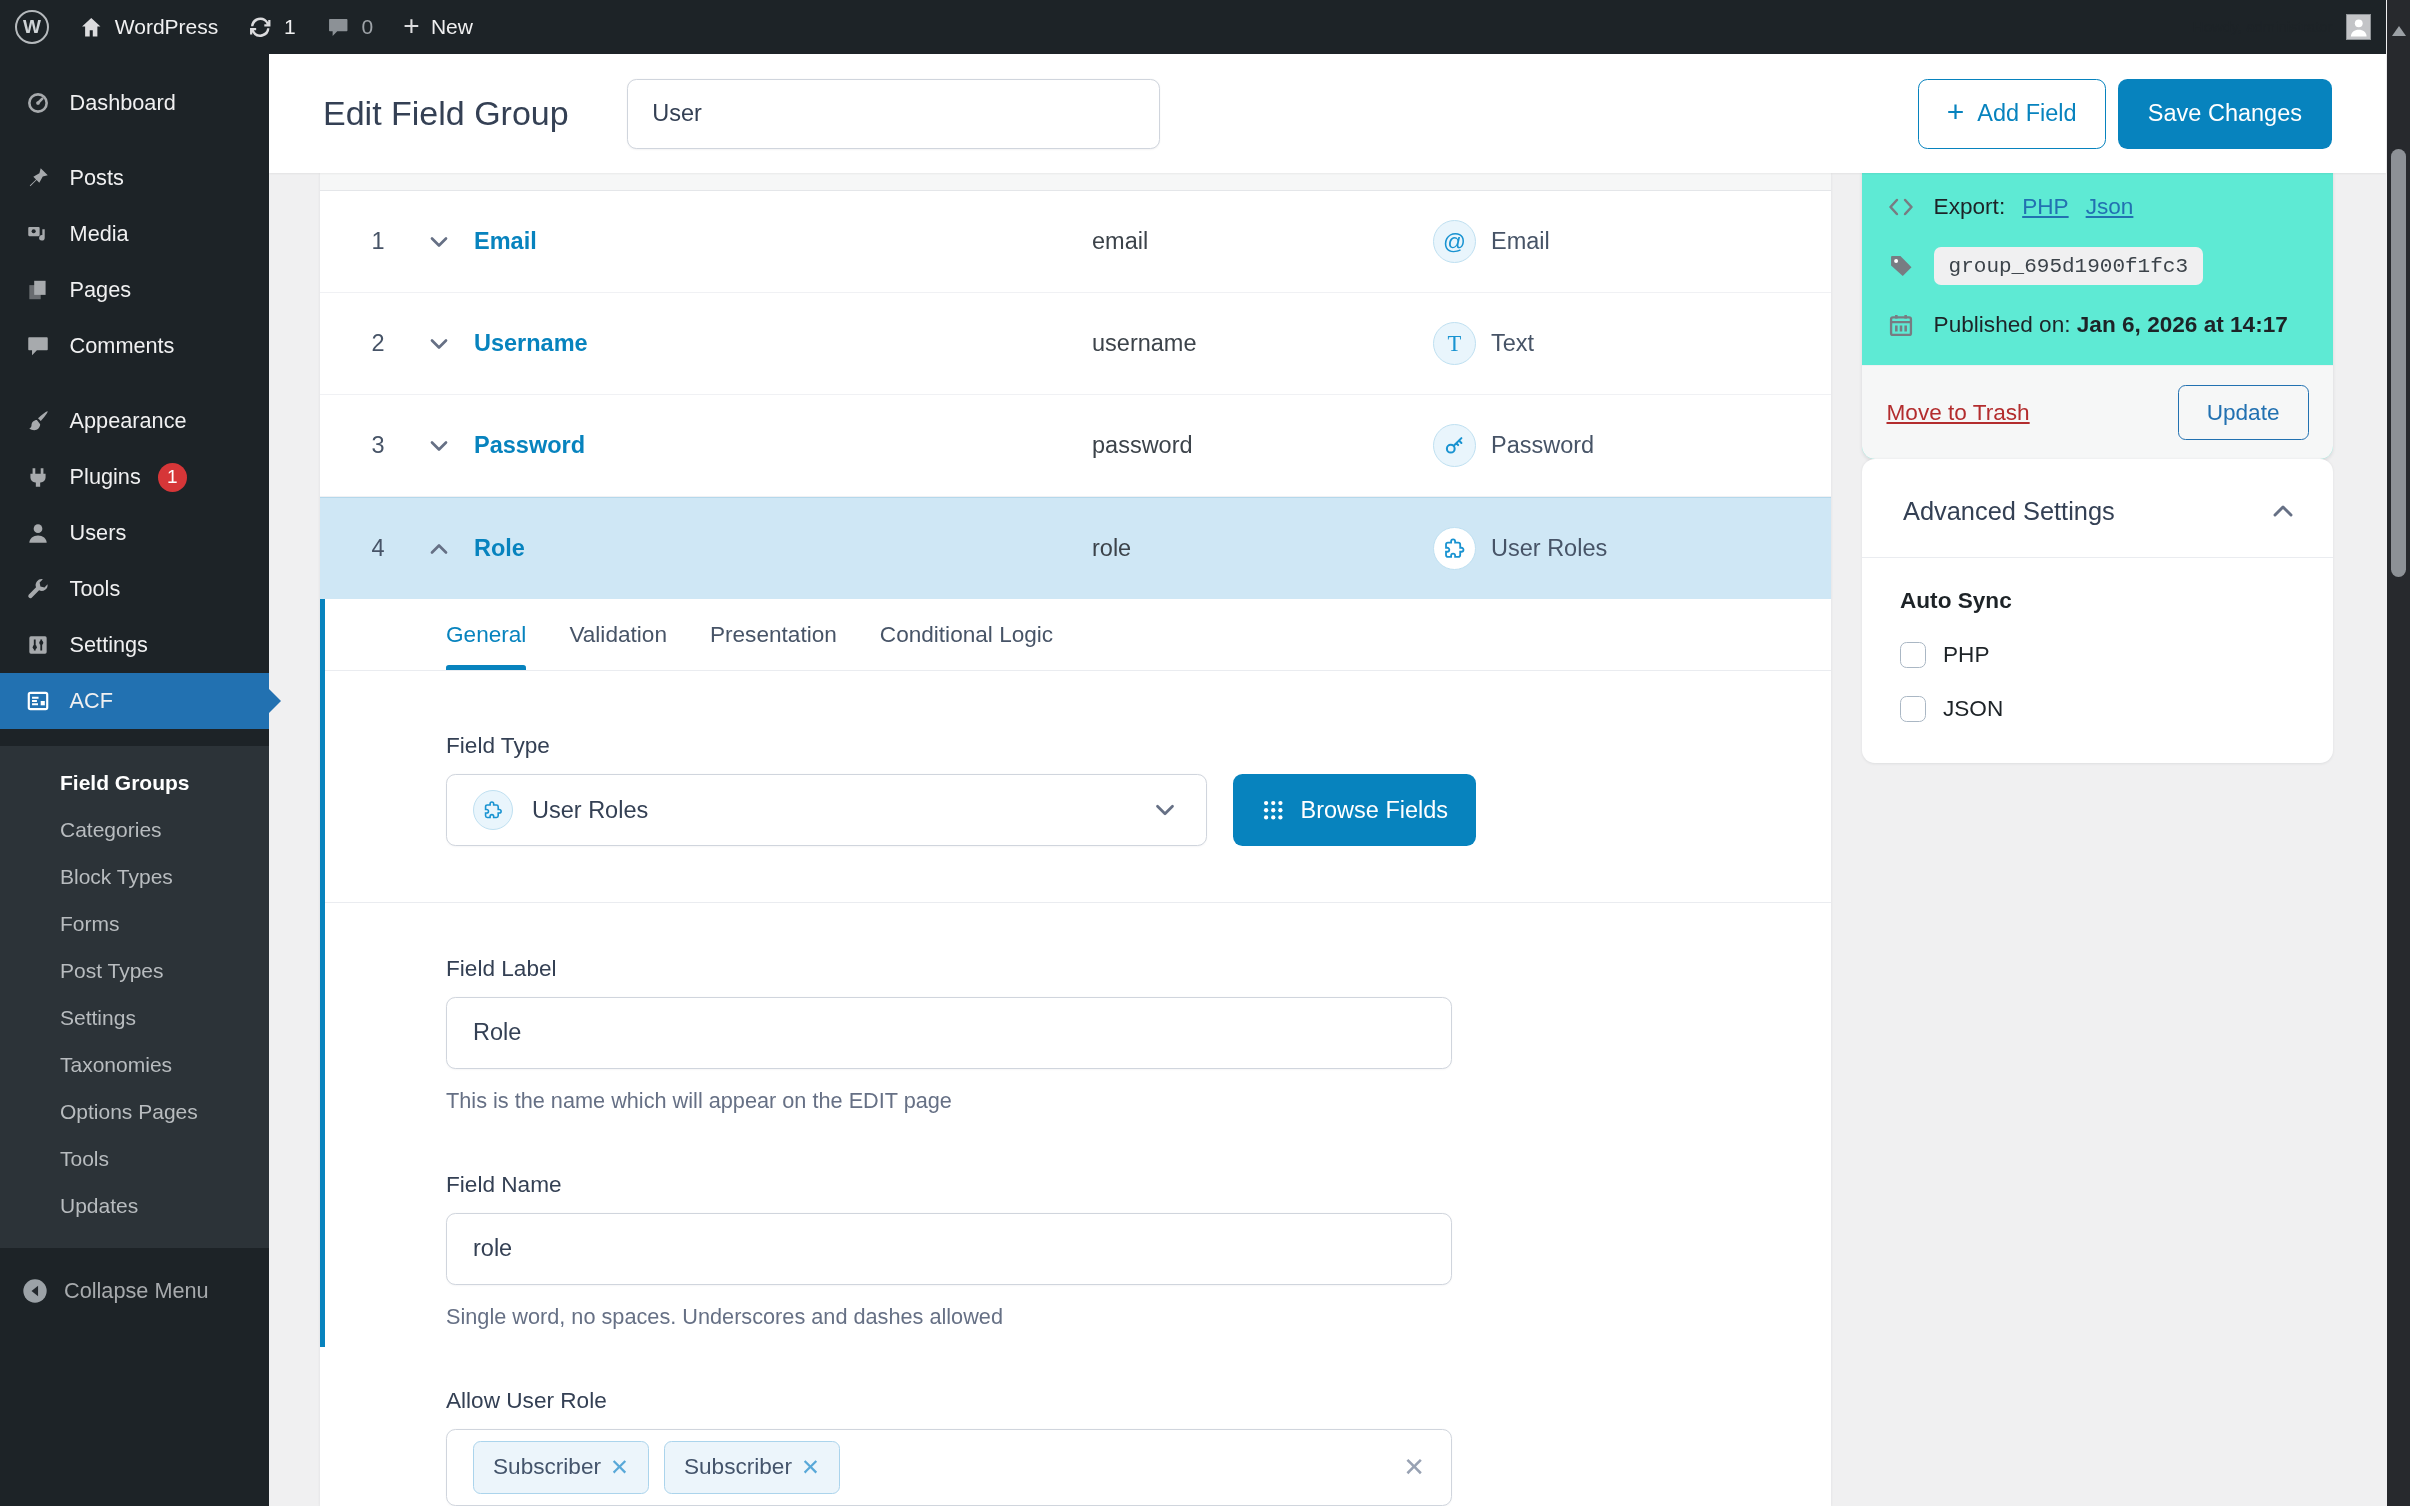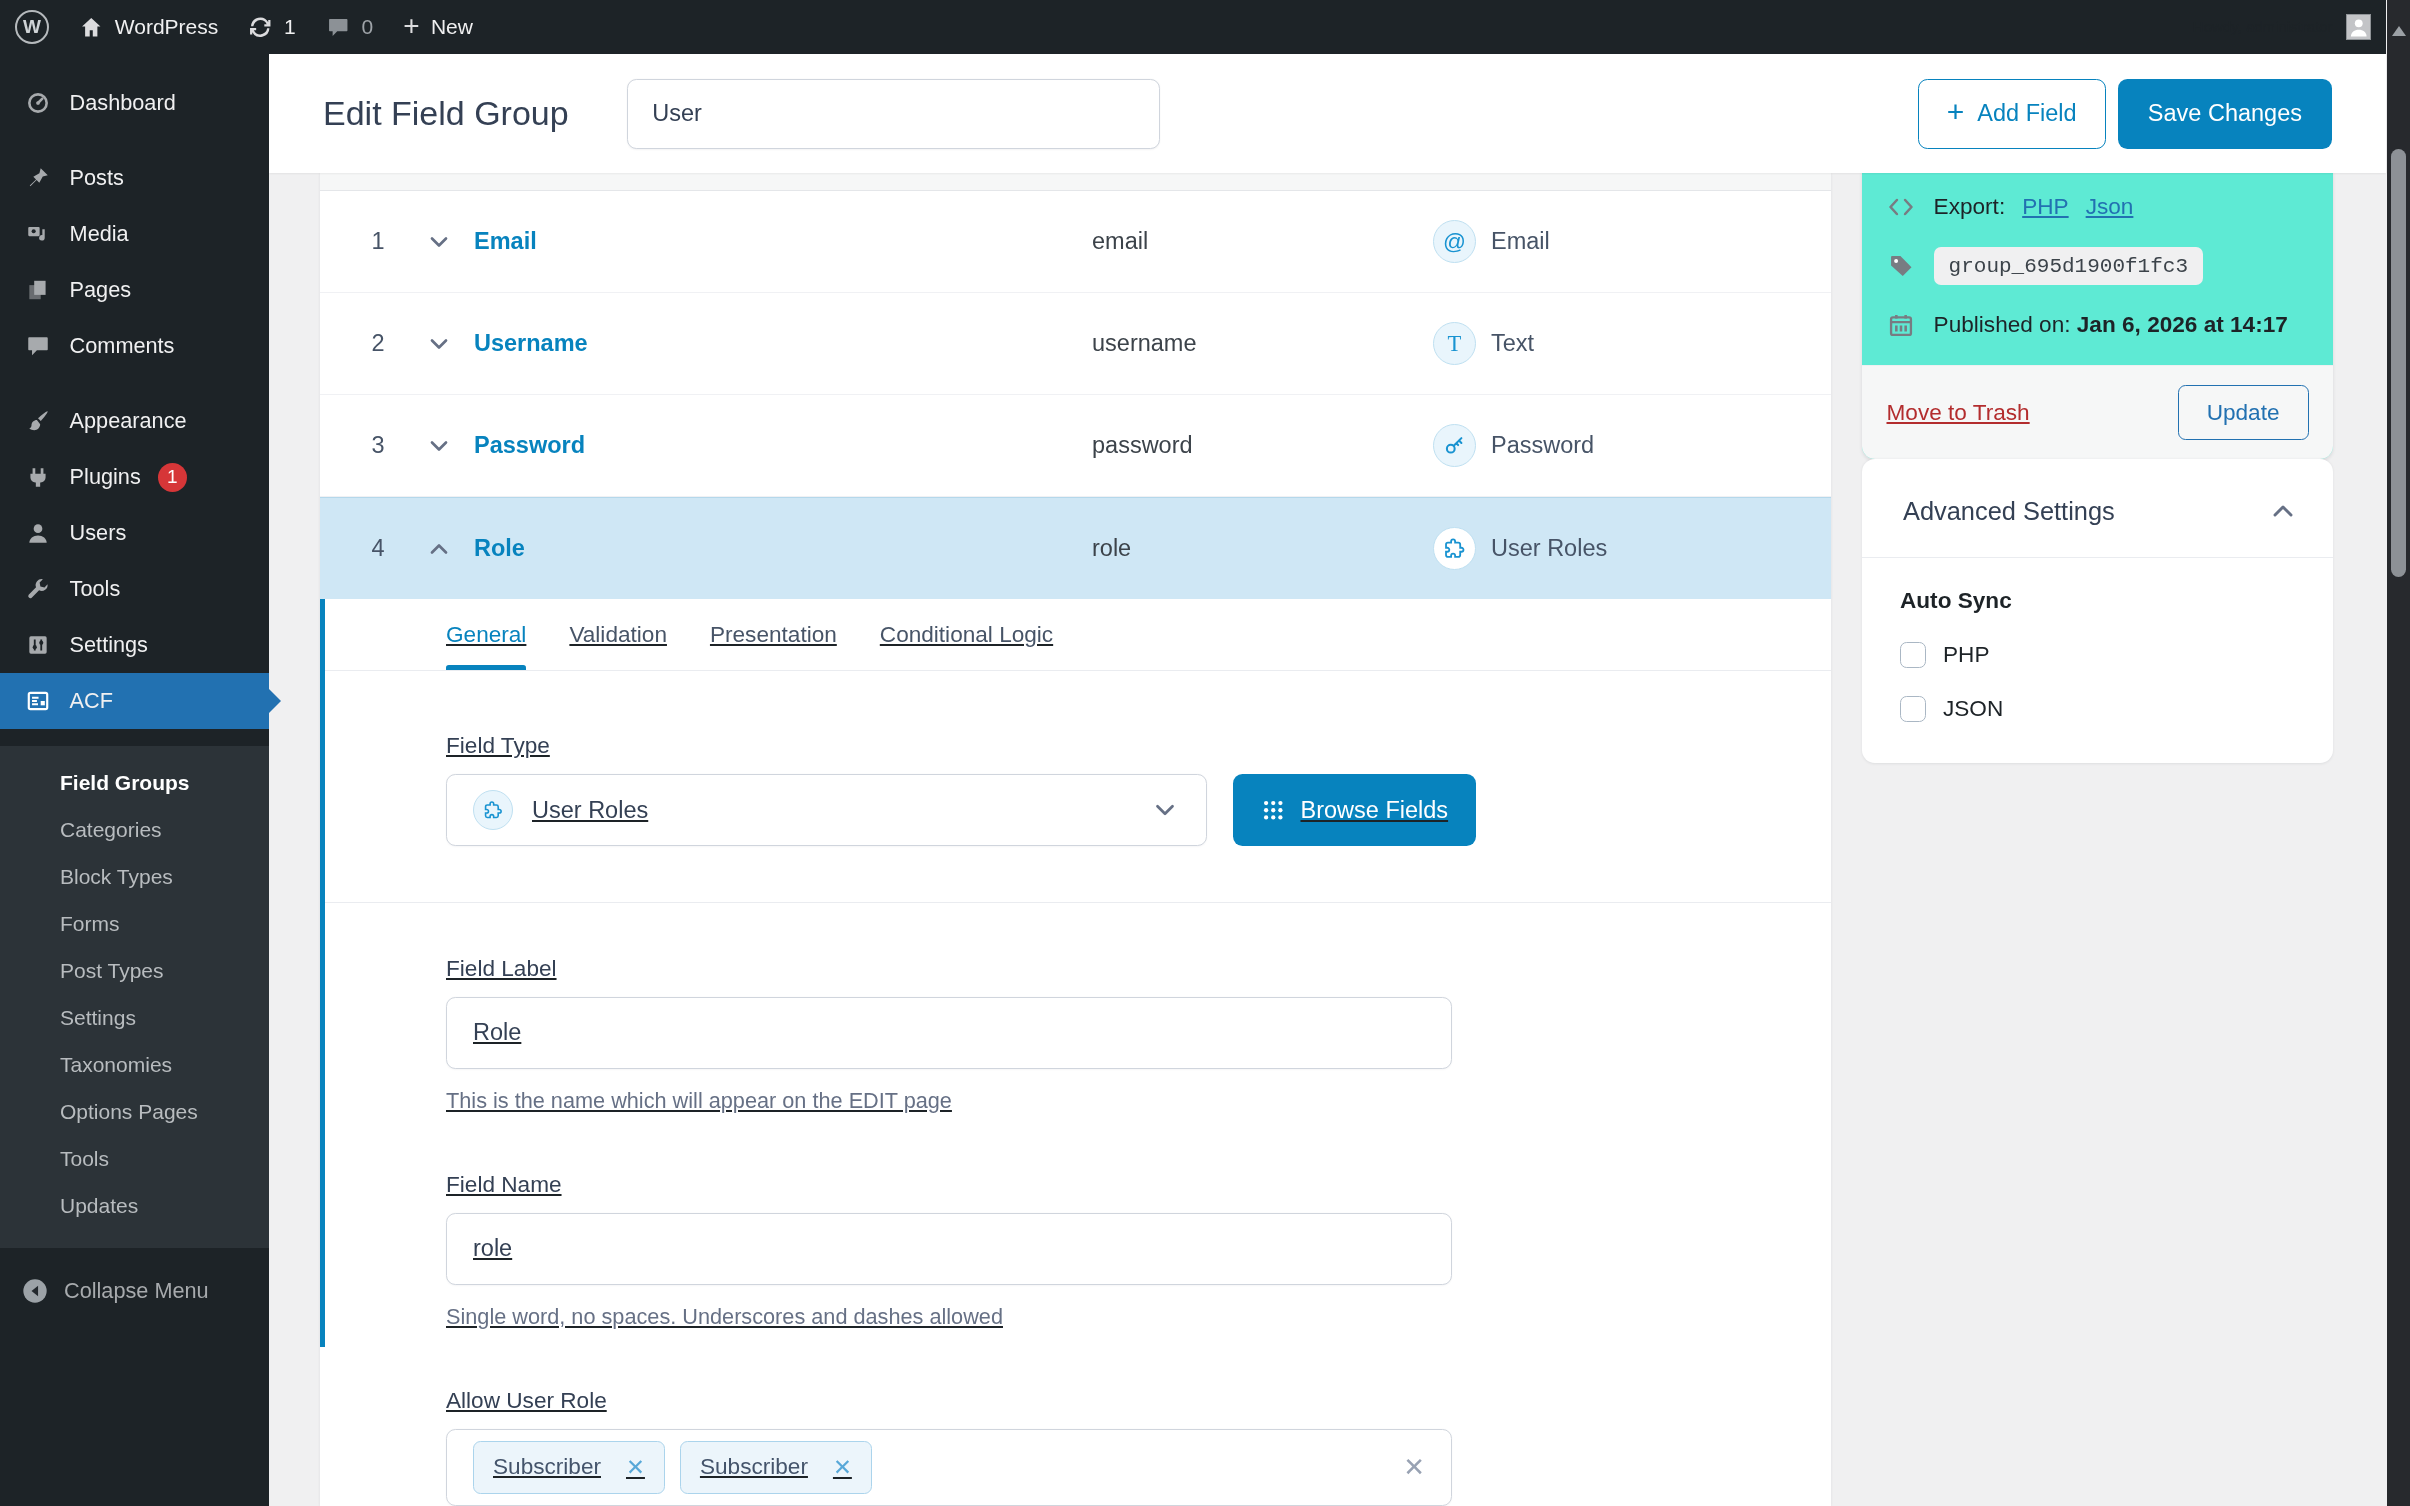--- a/index.html
+++ b/index.html
@@ -84,21 +84,21 @@
   .frow .fname { position:absolute; left:772px; font-size:23.5px; color:#3c434a; }
   .frow .ftype { position:absolute; left:1113px; display:flex; align-items:center; gap:15px;
                  font-size:23.5px; color:#475467; }
   .type-circ { width:43px; height:43px; border-radius:50%; background:#e9f5fc;
     border:0.9px solid #bfe0f1; color:#1993d1; display:flex; align-items:center; justify-content:center;
     font-size:22.6px; }
   .frow.active { background:#cfe7f5; border-top:0.9px solid #b5d8eb; border-bottom:none; }
   .frow.active .type-circ { background:#fff; }
 
   
-  .editor { border-left:5.6px solid #0783be; height:748px; background:#fff;text-decoration:underline; }
+  .editor { border-left:5.6px solid #0783be; height:748px; background:#fff; }
   .tabs { height:72px; border-bottom:0.9px solid #eaecf0; display:flex; align-items:stretch;
           gap:43px; padding-left:121px; }
   .tab { font-size:22.6px; color:#475467; display:flex; align-items:center; position:relative; cursor:pointer; }
   .tab.active { color:#0783be; font-weight:500; }
   .tab.active::after { content:""; position:absolute; left:0; right:0; bottom:0; height:4.7px;
     background:#0783be; border-radius:2.8px 2.8px 0 0; }
   .ebody { padding:0 56px 0 121px; }
   .elabel { display:block; font-size:22.6px; font-weight:500; color:#344054; }
   .ft-block { margin-top:62px; }
   .ft-row { margin-top:15px; display:flex; gap:26px; align-items:center; }
@@ -114,21 +114,21 @@
     font-family:"Liberation Sans", sans-serif; }
   .divider { height:0.9px; background:#eaecf0; margin:56px -56px 0 -121px; }
   .fgroup { margin-top:53px; }
   .tinput { margin-top:15px; display:block; width:1006px; height:72px; border:0.9px solid #d0d5dd;
     border-radius:9.4px; padding:0 26px; font-size:23.5px; color:#344054;
     font-family:"Liberation Sans", sans-serif; box-shadow:0 0.9px 1.9px rgba(16,24,40,.04); }
   .help { margin-top:19px; font-size:21.7px; color:#667085; }
   .tagbox { margin-top:15px; width:1006px; height:77px; border:0.9px solid #d0d5dd; border-radius:9.4px;
     display:flex; align-items:center; padding:0 26px; gap:15px; position:relative;
     box-shadow:0 0.9px 1.9px rgba(16,24,40,.04); }
-  .tag { height:53px; display:flex; align-items:center; gap:25px; padding:0 19px;
+  .tag { height:53px; display:flex; align-items:center; gap:9px; padding:0 19px;
     background:#ecf5fb; border:0.9px solid #abd4ec; border-radius:7.5px; font-size:22.6px; color:#44546b; }
   .tag .x { color:#58a8d8; font-size:22.6px; cursor:pointer; }
   .clearx { position:absolute; right:26px; color:#98a2b3; font-size:26px; cursor:pointer; }
 
   
   #pubcard { position:absolute; left:1862px; top:172px; width:471px; background:#5eead4;
     border-radius:0 0 13px 13px; box-shadow:0 1.9px 3.8px rgba(16,24,40,.1); overflow:hidden; }
   .prow { display:flex; align-items:center; gap:17px; padding:13px 22.6px; font-size:22.6px; color:#1d2327; }
   .prow:first-child { padding-top:21px; }
   .picon { width:32px; display:flex; justify-content:center; }

